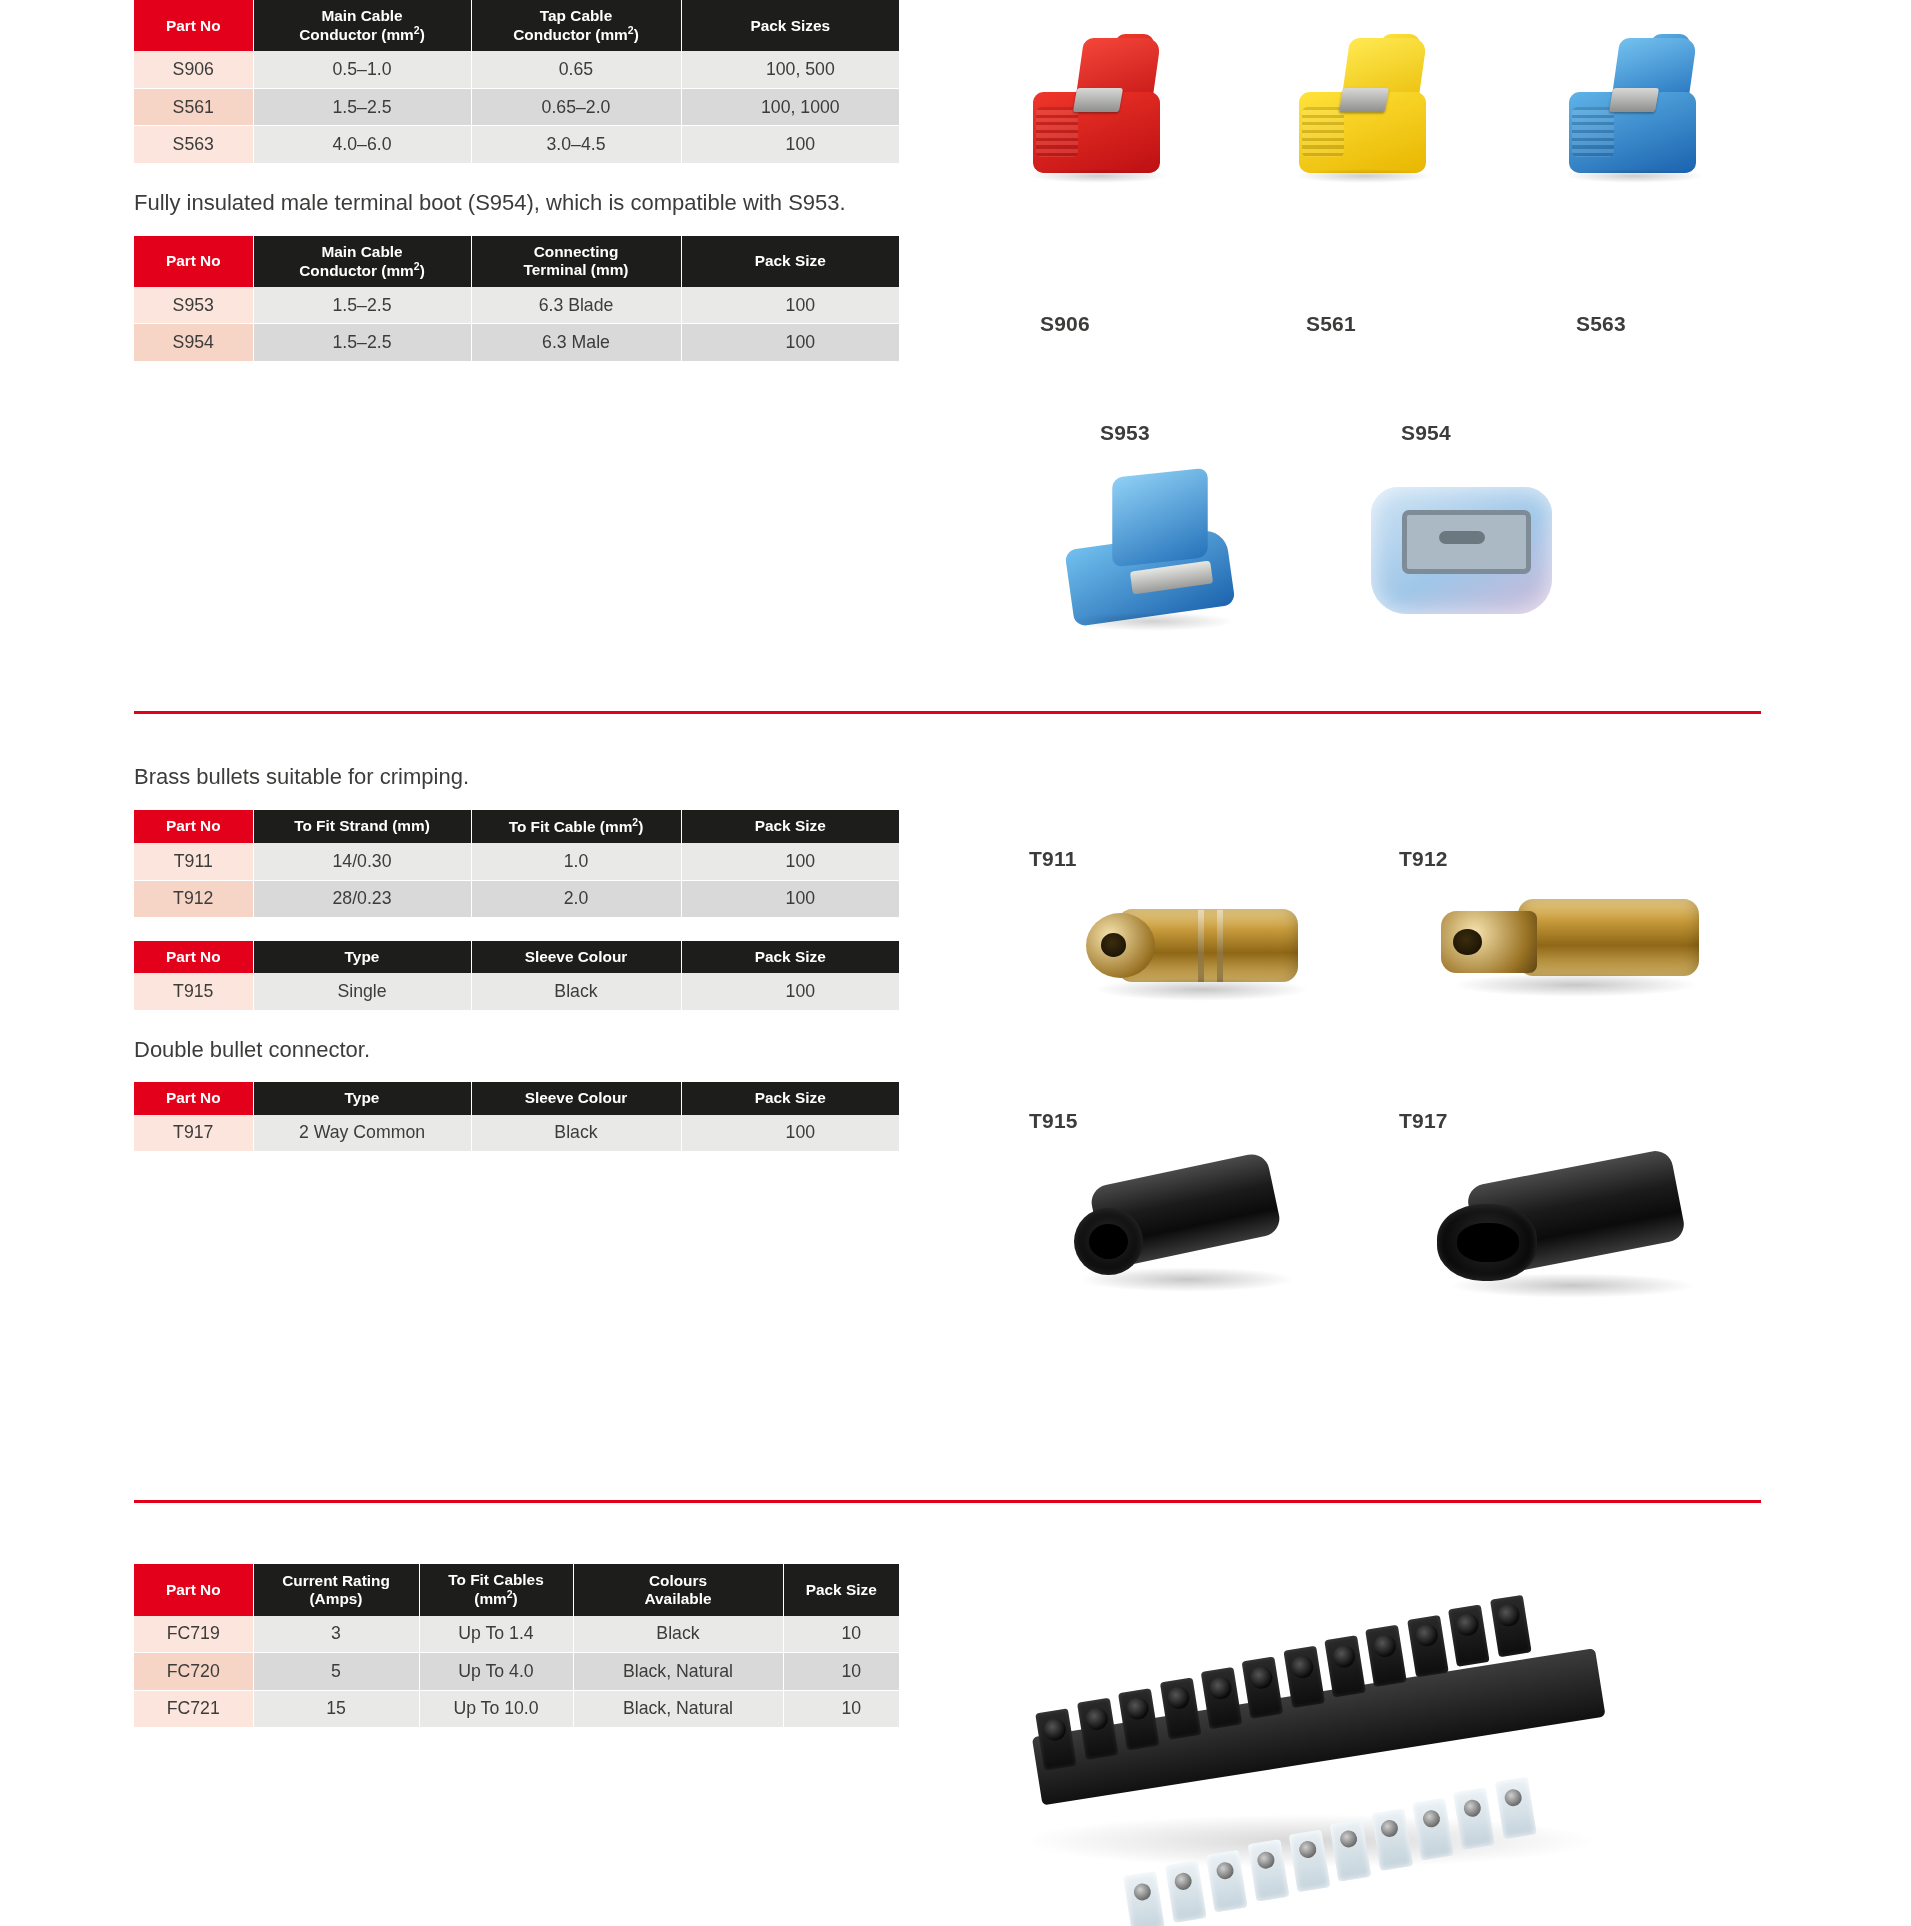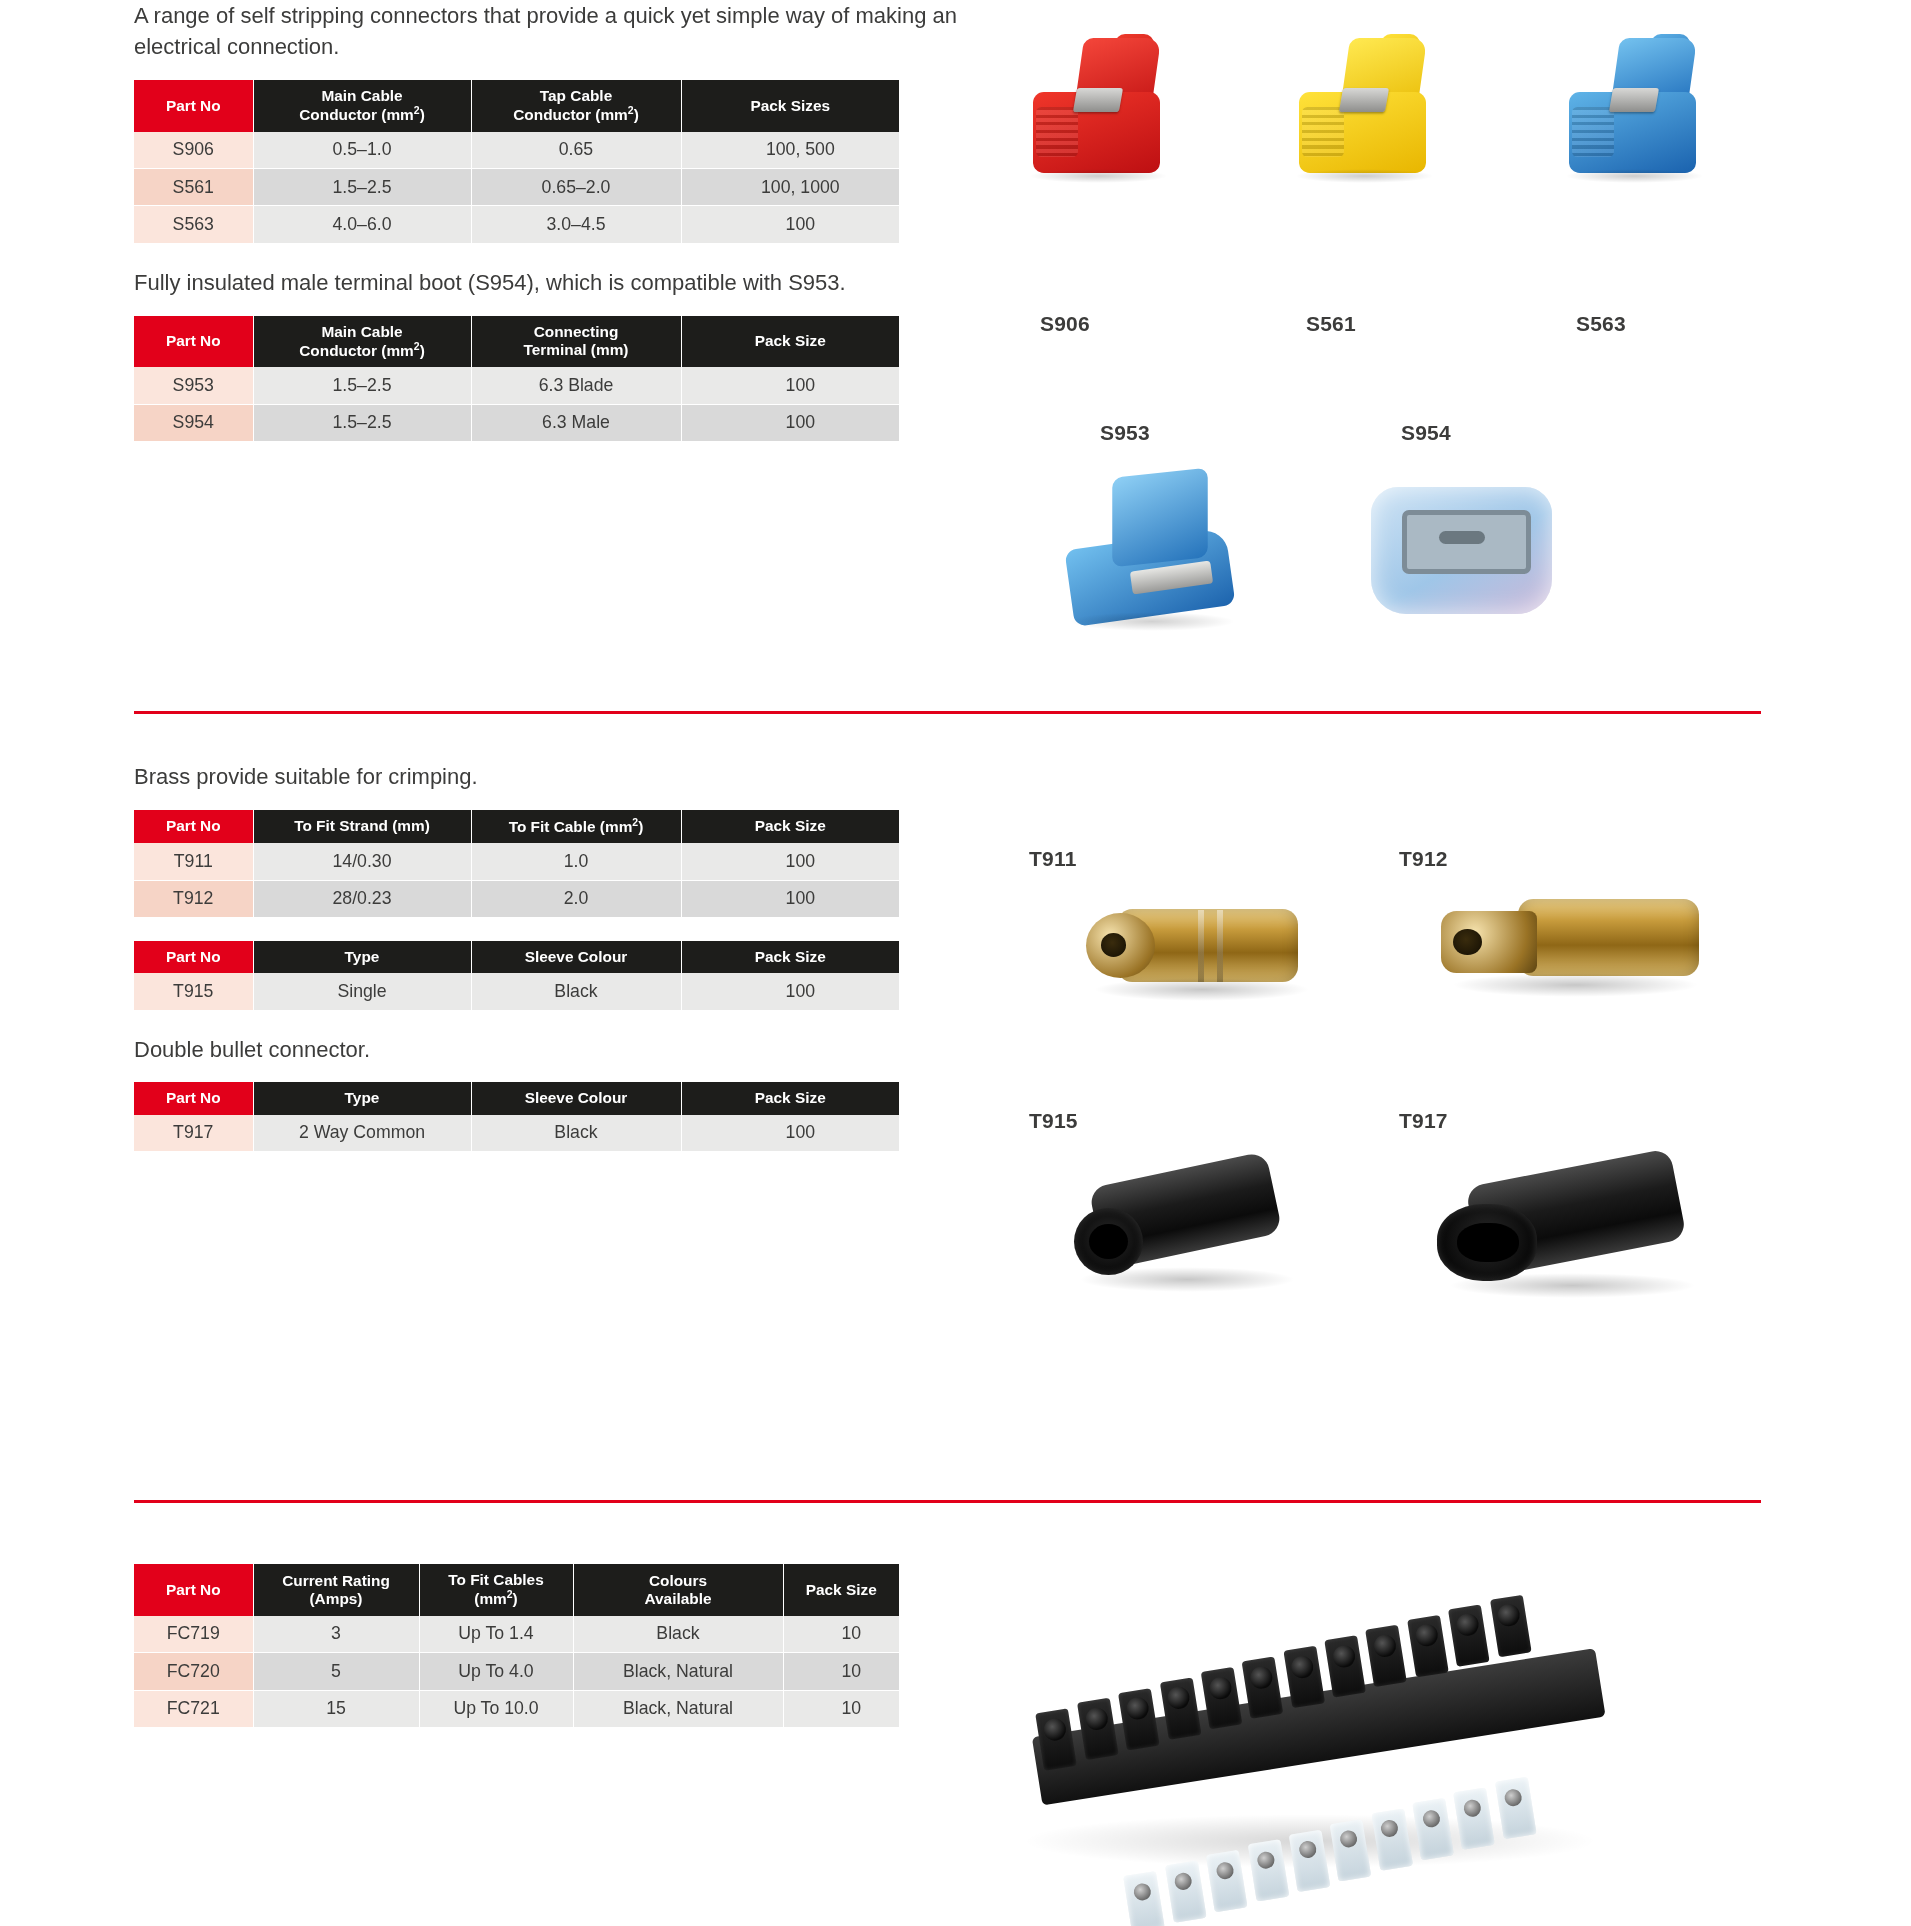--- a/index.html
+++ b/index.html
@@ -324,21 +324,20 @@
   }
 </style>
 </head>
 <body>
 
 <div class="page">
 
   <div class="section sec1">
 
     <div class="left-col">
-      <p class="intro">A range of self stripping connectors that provide a quick yet simple way of making an electrical connection.</p>
 
       <table class="spec" style="width:765px;">
         <colgroup>
             <col style="width:119px">
             <col style="width:218px">
             <col style="width:210px">
             <col style="width:218px">
           </colgroup>
         <thead>
           <tr>
@@ -451,21 +450,21 @@
           <div class="slot"></div>
       </div>
     </div>
   </div>
 
   <div class="divider div1"></div>
 
   <div class="section sec2">
 
     <div class="left-col">
-      <p class="intro">Brass provide suitable for crimping.</p>
+      <p class="intro">Brass bullets suitable for crimping.</p>
 
       <table class="spec" style="width:765px;">
         <colgroup>
             <col style="width:119px">
             <col style="width:218px">
             <col style="width:210px">
             <col style="width:218px">
           </colgroup>
         <thead>
           <tr>

